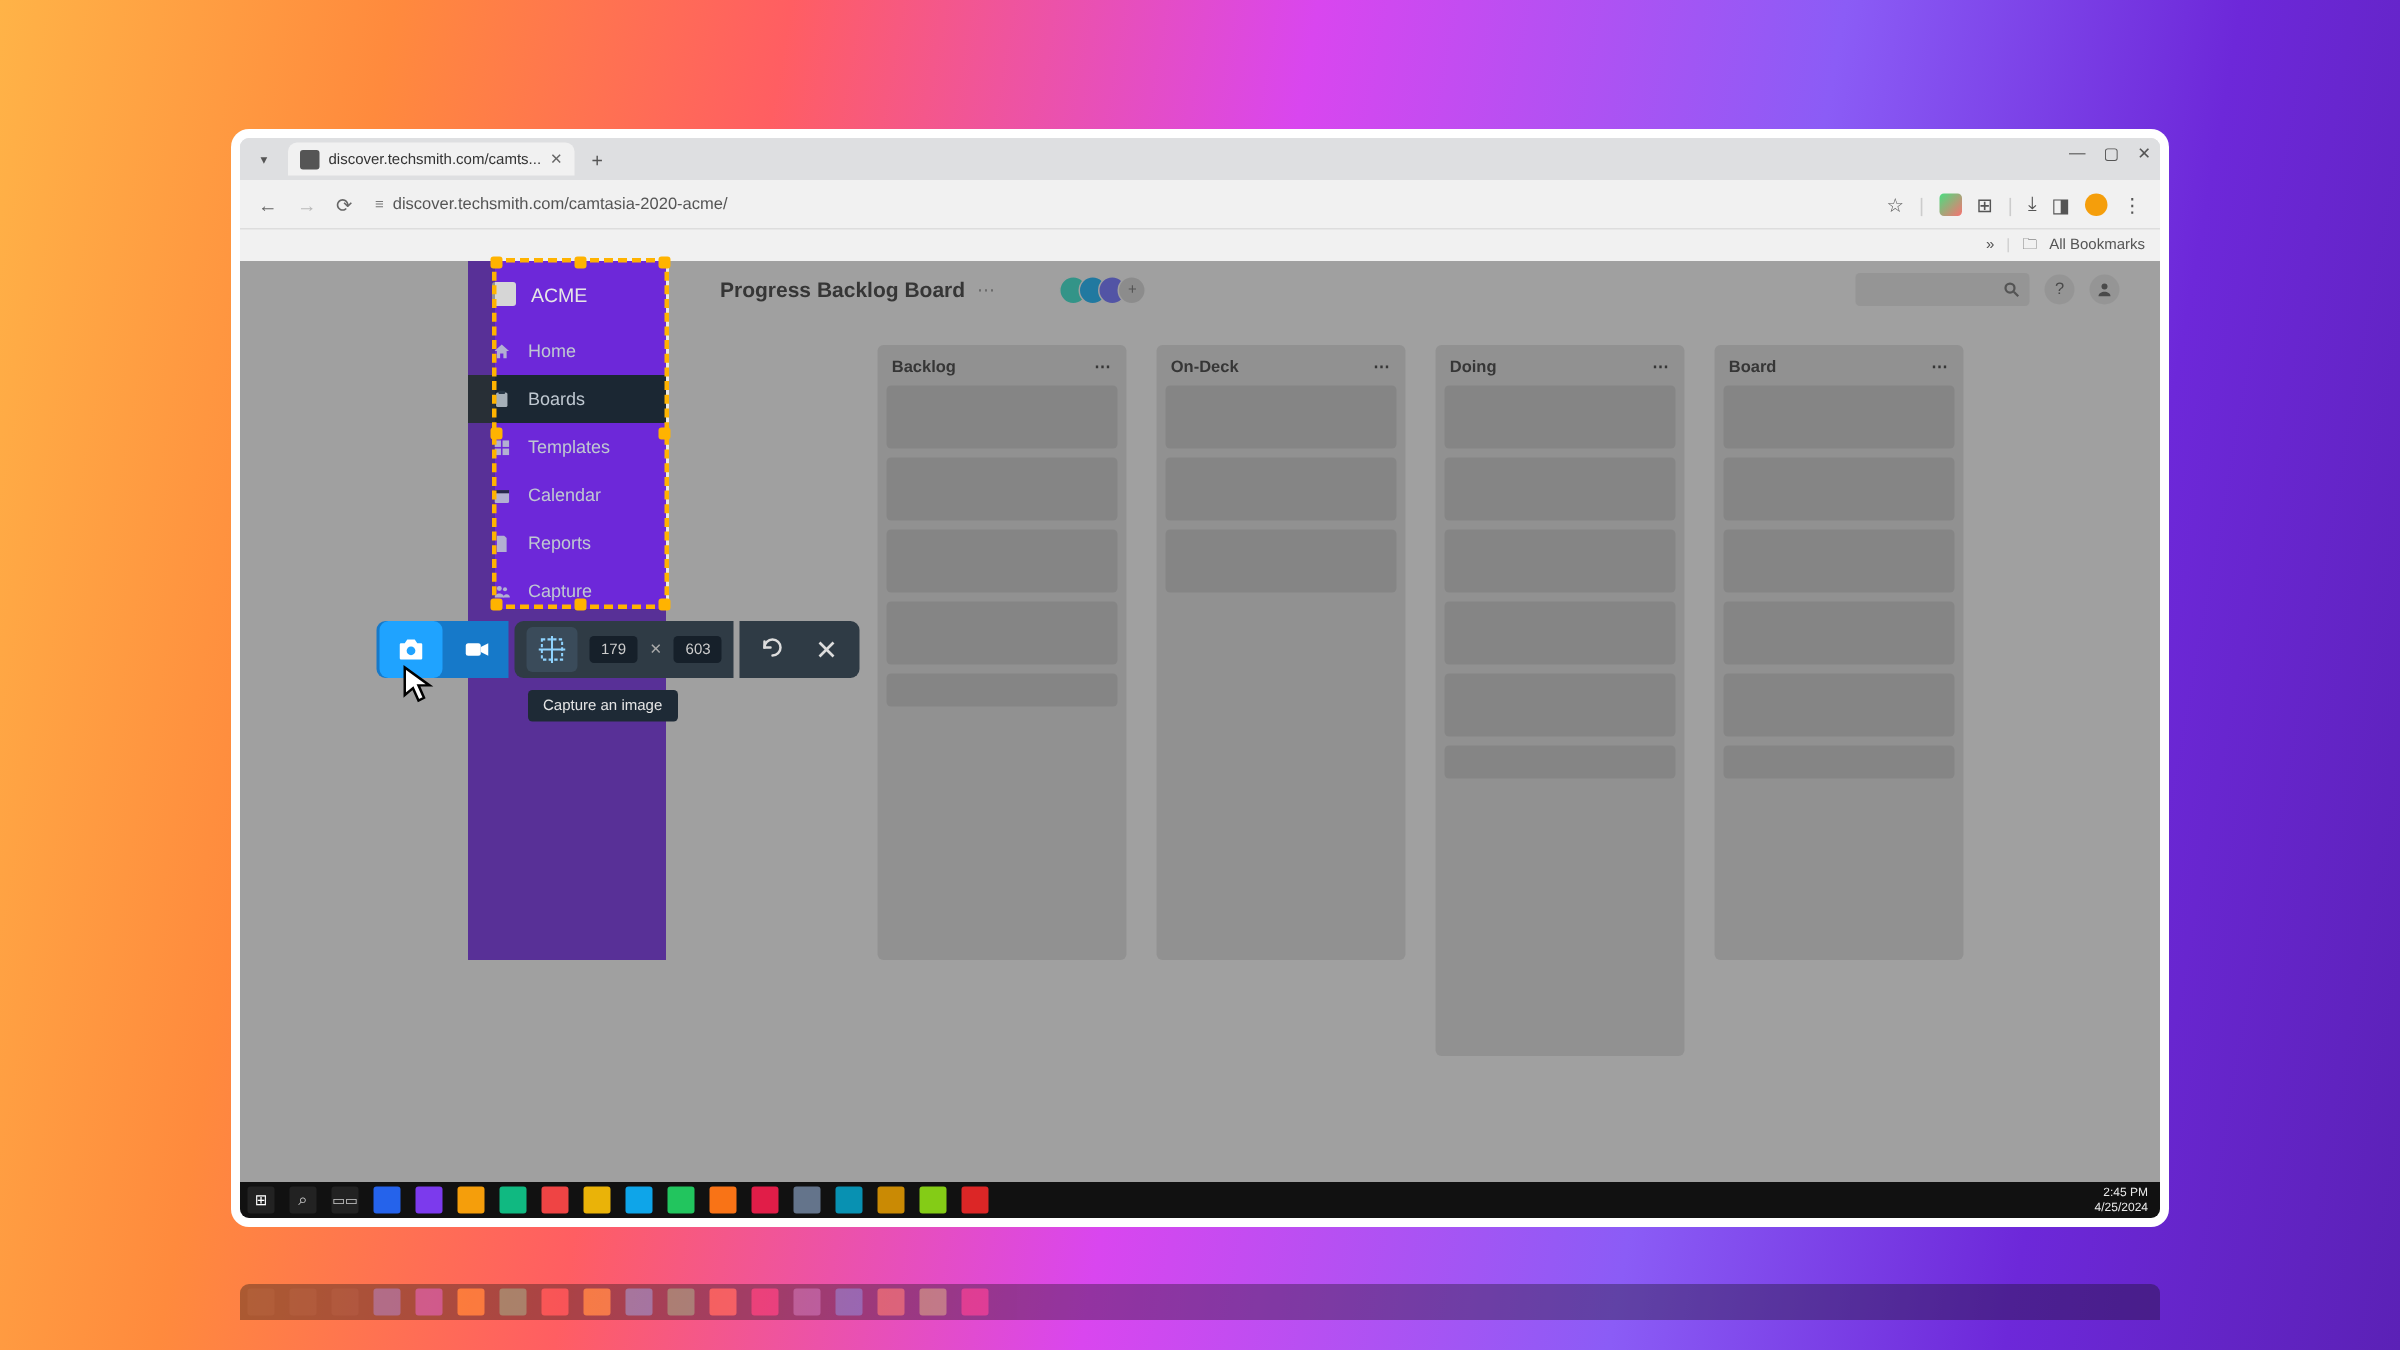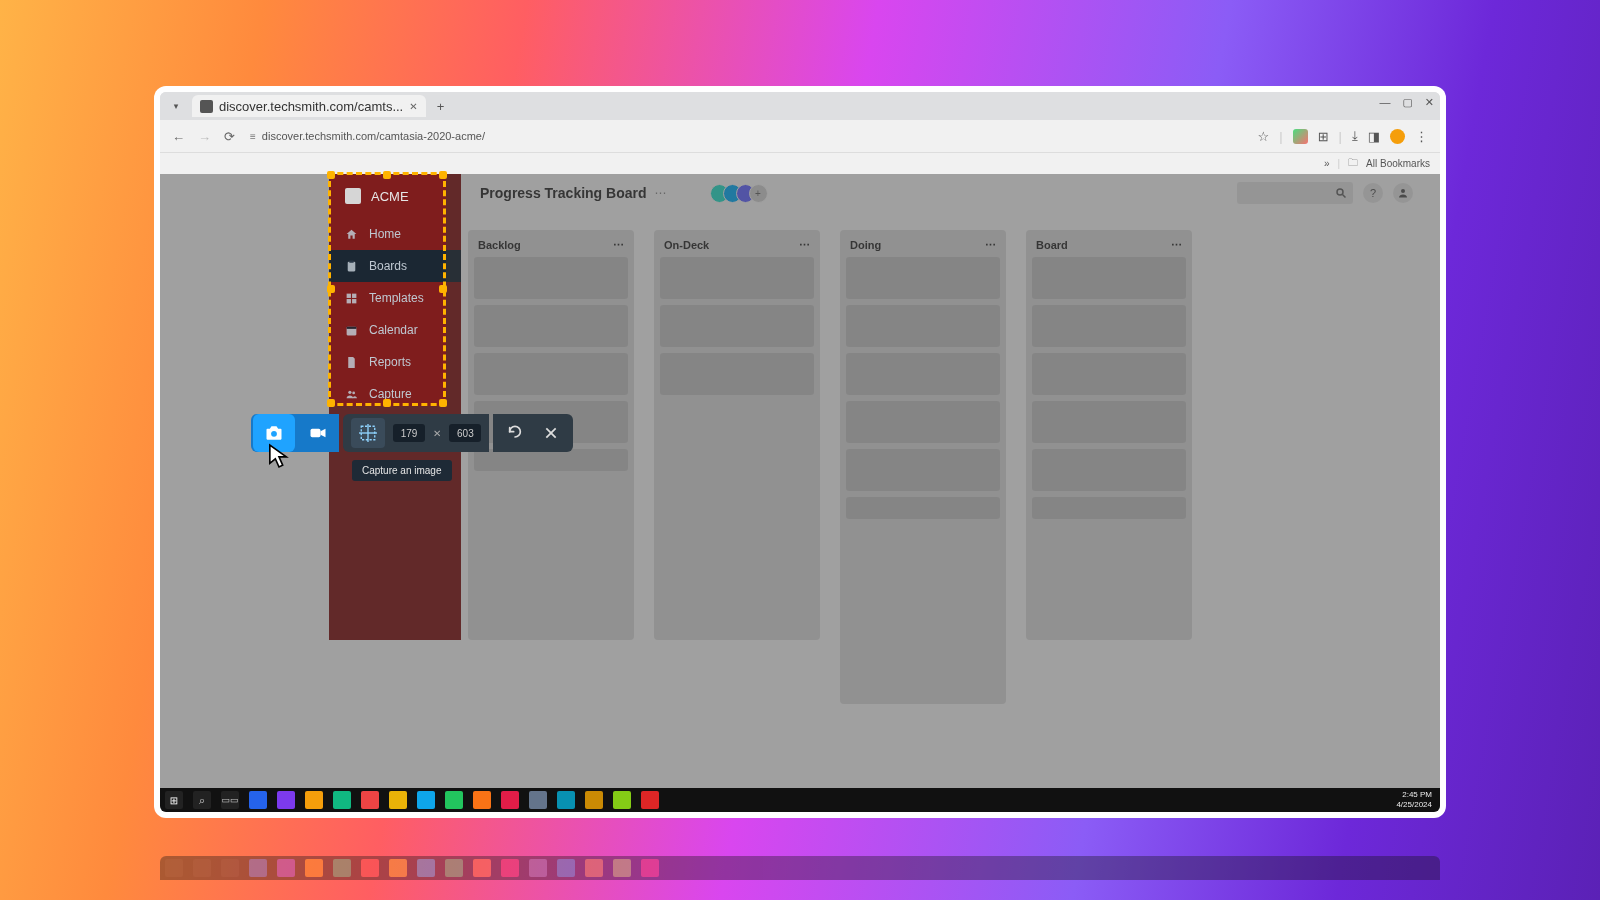--- a/index.html
+++ b/index.html
@@ -3,52 +3,52 @@
 <meta charset="utf-8">
 <style>
 * { margin: 0; padding: 0; box-sizing: border-box; font-family: -apple-system, BlinkMacSystemFont, "Segoe UI", Arial, sans-serif; }
 body { width: 1600px; height: 900px; background: linear-gradient(100deg, #ffb347 0%, #ff8a3d 15%, #ff5e62 30%, #d946ef 50%, #8b5cf6 70%, #6d28d9 85%, #5b21b6 100%); overflow: hidden; position: relative; }
 .outer-frame { position: absolute; left: 154px; top: 86px; width: 1292px; height: 732px; background: #fff; border-radius: 12px; padding: 6px; }
 .browser-window { width: 100%; height: 100%; background: #dedfe1; border-radius: 6px; position: relative; overflow: hidden; }
 .tab-bar { height: 28px; background: #dedfe1; display: flex; align-items: center; }
 .tab-dropdown { width: 16px; height: 16px; margin-left: 8px; display: flex; align-items: center; justify-content: center; color: #555; font-size: 9px; }
 .tab { display: flex; align-items: center; margin-left: 8px; padding: 0 8px; height: 22px; background: #f1f1f1; border-radius: 6px 6px 0 0; gap: 6px; }
 .tab-favicon { width: 13px; height: 13px; background: #555; border-radius: 2px; }
-.tab-title { font-size: 13px; color: #333; }
+.tab-title { font-size: 10px; color: #333; }
 .tab-close { font-size: 10px; color: #666; }
 .new-tab { width: 18px; height: 18px; margin-left: 6px; display: flex; align-items: center; justify-content: center; color: #555; font-size: 13px; }
 .win-controls { position: absolute; right: 6px; top: 4px; display: flex; gap: 12px; color: #555; font-size: 11px; }
 .addr-bar { height: 32px; background: #f1f1f1; display: flex; align-items: center; padding: 0 12px; gap: 12px; }
 .nav-btn { width: 14px; height: 14px; color: #666; font-size: 13px; }
 .url-box { flex: 1; display: flex; align-items: center; gap: 6px; }
 .url-text { font-size: 11px; color: #555; }
 .addr-right { display: flex; align-items: center; gap: 10px; color: #555; font-size: 13px; }
 .ext-icon { width: 15px; height: 15px; border-radius: 3px; }
 .bookmarks-bar { height: 22px; background: #f1f1f1; display: flex; align-items: center; justify-content: flex-end; padding: 0 10px; gap: 8px; font-size: 10px; color: #555; border-top: 1px solid #ddd; }
 .content-area { position: absolute; left: 0; top: 82px; right: 0; bottom: 24px; background: #9d9d9d; }
 
 .dim { position: absolute; background: rgba(60,60,60,0.42); }
 .page-root { position: absolute; left: 0; top: 0; right: 0; bottom: 0; background: #e8e8e8; }
-.sidebar { position: absolute; left: 169px; top: 0; width: 132px; height: 466px; background: #7f1d1d; }
+.sidebar { position: absolute; left: 152px; top: 0; width: 132px; height: 466px; background: #6d28d9; }
 .brand { display: flex; align-items: center; gap: 10px; padding: 14px 16px; color: #e6e6e6; font-size: 13px; font-weight: 500; }
 .brand-box { width: 16px; height: 16px; background: #d6d6d6; border-radius: 2px; }
 .side-item { display: flex; align-items: center; gap: 11px; padding: 9px 16px; color: #bfc8d1; font-size: 12px; }
 .side-item.active { background: #1b2733; }
 .side-icon { width: 13px; height: 13px; opacity: .85; }
 .main-area { position: absolute; left: 302px; top: 0; right: 9px; bottom: 9px; }
 .topbar { height: 38px; display: flex; align-items: center; padding: 0 18px; gap: 8px; }
 .page-title { font-size: 14px; font-weight: 600; color: #333; }
 .more-dots { color: #888; font-size: 12px; letter-spacing: 1px; }
 .avatars { display: flex; margin-left: 40px; }
 .av { width: 19px; height: 19px; border-radius: 50%; margin-left: -6px; border: 1.5px solid #e8e8e8; }
 .av1{background:#2dd4bf}.av2{background:#0ea5e9}.av3{background:#6366f1}.avadd{background:#c7c7c7;display:flex;align-items:center;justify-content:center;color:#666;font-size:10px}
 .topbar-right { margin-left: auto; display: flex; align-items: center; gap: 10px; }
 .searchbox { width: 116px; height: 22px; background: #d6d6d6; border-radius: 3px; display: flex; align-items: center; justify-content: flex-end; padding-right: 6px; color: #666; }
 .help-btn, .user-btn { width: 20px; height: 20px; border-radius: 50%; background: #d6d6d6; display: flex; align-items: center; justify-content: center; color: #555; font-size: 11px; }
-.columns { display: flex; gap: 20px; padding: 18px 6px; }
+.columns { display: flex; gap: 20px; padding: 18px 6px; justify-content: center; }
 .col { width: 166px; background: #cfcfcf; border-radius: 4px; padding: 6px 6px 14px 6px; }
 .col-head { display: flex; justify-content: space-between; align-items: center; padding: 2px 4px 6px 4px; font-size: 11px; font-weight: 600; color: #333; }
 .card { height: 42px; background: #bbbbbb; border-radius: 3px; margin-bottom: 6px; }
 .card.short { height: 22px; }
 
 .selection { position: absolute; border: 3px dashed #ffb300; pointer-events: none; }
 .handle { position: absolute; width: 8px; height: 8px; background: #ffb300; border-radius: 2px; }
 
 .capture-bar { position: absolute; height: 38px; display: flex; align-items: center; border-radius: 6px; overflow: visible; padding-left: 13px; }
 .cap-seg { display: flex; align-items: center; height: 38px; }
@@ -168,21 +168,21 @@
                 <circle cx="16" cy="9" r="2.5"></circle>
                 <path d="M3 19c0-3 3-5 6-5s6 2 6 5z"></path>
                 <path d="M14 19c0-2 1.5-4 4-4s4 2 4 4z"></path>
               </svg>
             <span>Capture</span>
           </div>
         </div>
 
         <div class="main-area">
           <div class="topbar">
-            <span class="page-title">Progress Tracking Board</span>
+            <span class="page-title">Progress Backlog Board</span>
             <span class="more-dots">⋯</span>
             <div class="avatars">
               <div class="av av1"></div>
               <div class="av av2"></div>
               <div class="av av3"></div>
               <div class="av avadd">+</div>
             </div>
             <div class="topbar-right">
               <div class="searchbox">
                 <svg width="12" height="12" viewBox="0 0 24 24" fill="none" stroke="currentColor" stroke-width="3">

